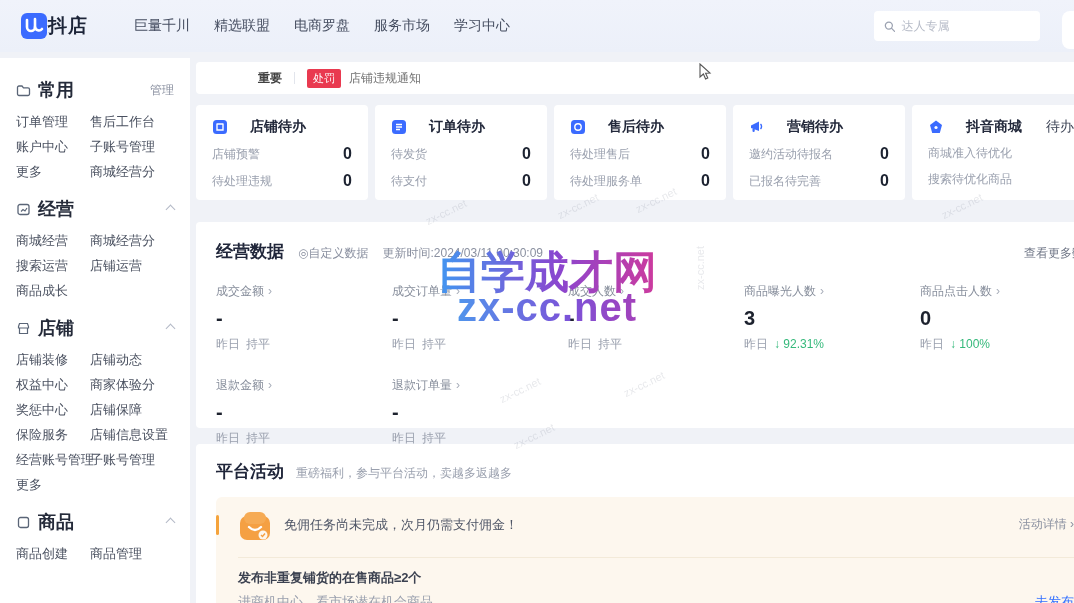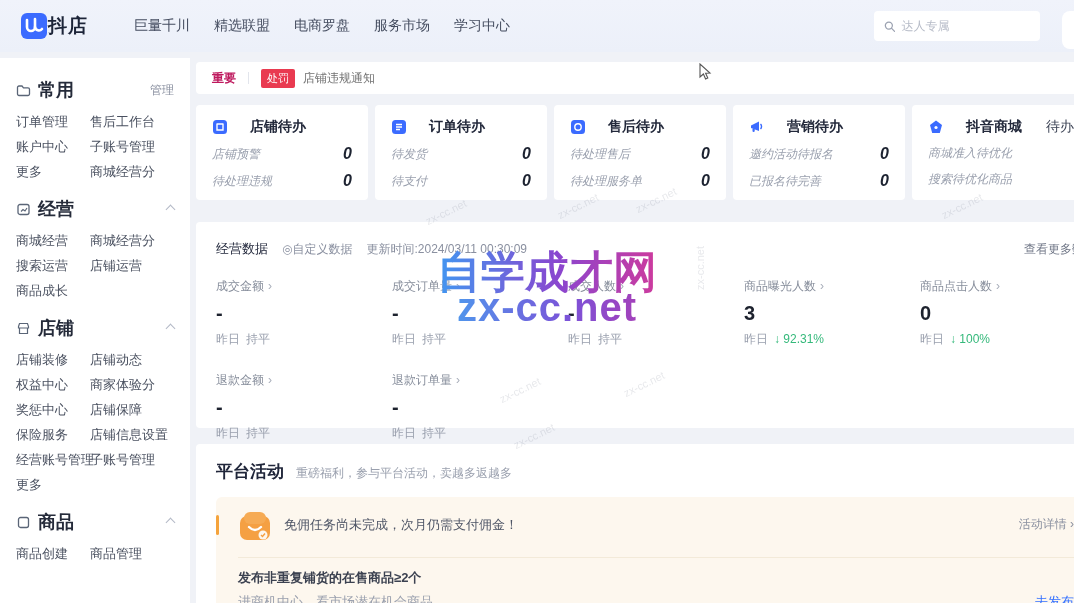--- a/index.html
+++ b/index.html
@@ -33,39 +33,39 @@
   .saction{ margin-left:auto; font-size:12px; color:#8a90a0; cursor:pointer; }
   .chev{ margin-left:auto; width:7px; height:7px; border-left:1.5px solid #b3b9c6;
     border-top:1.5px solid #b3b9c6; transform:rotate(45deg); cursor:pointer; }
   .side-grid{ display:grid; grid-template-columns:74px 1fr; row-gap:7px; }
   .side-grid a{ font-size:13px; color:#4a5160; text-decoration:none; cursor:pointer;
     white-space:nowrap; display:flex; align-items:center; gap:5px;}
   
   .main{ margin-left:6px; width:920px; padding-top:4px; }
   .card{ background:#fff; border-radius:4px; }
   .notice{ height:32px; display:flex; align-items:center; padding:0 16px; width:920px; }
-  .n-tag{ font-size:12px; color:#be185d; font-weight:bold; }
+  .n-tag{ font-size:12px; color:#404040; font-weight:bold;margin-left:46px; }
   .n-div{ width:1px; height:12px; background:#e2e5ec; margin:0 12px; }
   .n-badge{ background:#e93a50; color:#fff; font-size:11px; padding:2px 6px; border-radius:2px; margin-right:8px; }
   .n-text{ font-size:12px; color:#737373; cursor:pointer; }
   
   .todos{ display:flex; gap:7px; margin-top:11px; width:920px; }
   .todo-card{ flex:0 0 172px; height:95px; padding:13px 16px 0; }
   .todo-card:last-child{ flex:1 0 204px; }
   .t-head{ display:flex; align-items:center; gap:22px; }
   .t-ic{ width:16px; height:16px; flex:none; display:block; }
   .t-title{ font-size:14px; font-weight:bold; color:#23293b; }
   .t-suffix{ font-size:14px; color:#3c4355; margin-left:2px;}
-  .t-row{ display:flex; justify-content:space-between; align-items:center; margin-top:9px;font-style:italic; }
+  .t-row{ display:flex; justify-content:space-between; align-items:center; margin-top:9px; }
   .t-label{ font-size:12px; color:#9aa0ae; cursor:pointer;}
   .t-val{ font-size:16px; font-weight:bold; color:#1d2331; }
   
   .biz{ margin-top:22px; width:920px; height:206px; padding:18px 20px; position:relative; }
   .biz-head{ display:flex; align-items:baseline; }
-  .biz-title{ font-size:13px; font-weight:normal; color:#20263a; }
+  .biz-title{ font-size:17px; font-weight:bold; color:#20263a; }
   .biz-custom{ font-size:12px; color:#8a90a0; margin-left:14px; cursor:pointer; }
   .biz-time{ font-size:12px; color:#8a90a0; margin-left:14px; }
   .biz-more{ margin-left:auto; font-size:12px; color:#6f7686; cursor:pointer; white-space:nowrap; }
   .metrics{ display:grid; grid-template-columns:repeat(5,1fr); row-gap:24px; margin-top:20px; }
   .m-label{ font-size:12px; color:#868d9b; cursor:pointer; }
   .arr{ margin-left:4px; color:#a8aeba; }
   .m-value{ font-size:20px; font-weight:bold; color:#1d222e; margin:7px 0 6px; }
   .m-sub{ font-size:12px; color:#9aa0ae; }
   .m-flat{ margin-left:6px; color:#9aa0ae; }
   .m-down{ margin-left:6px; color:#35b97b; }

